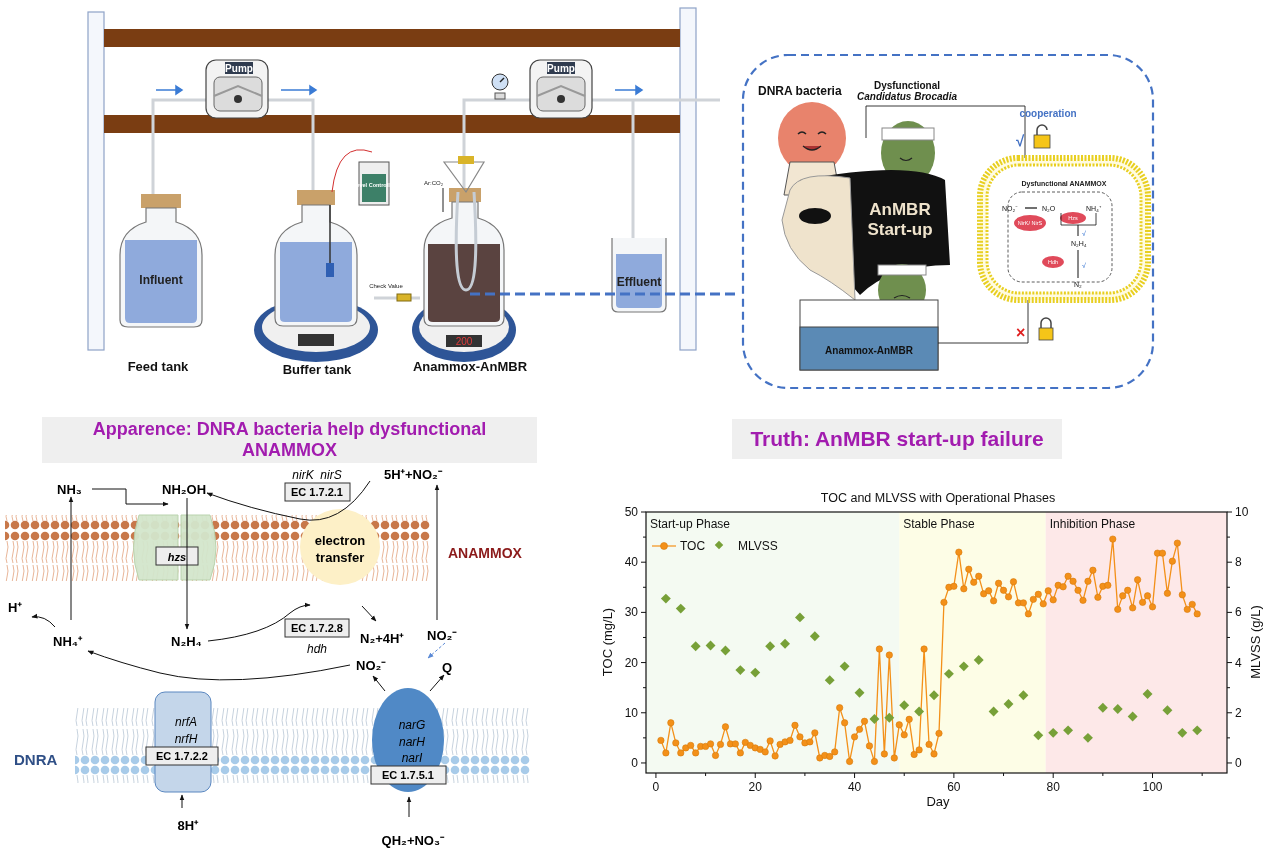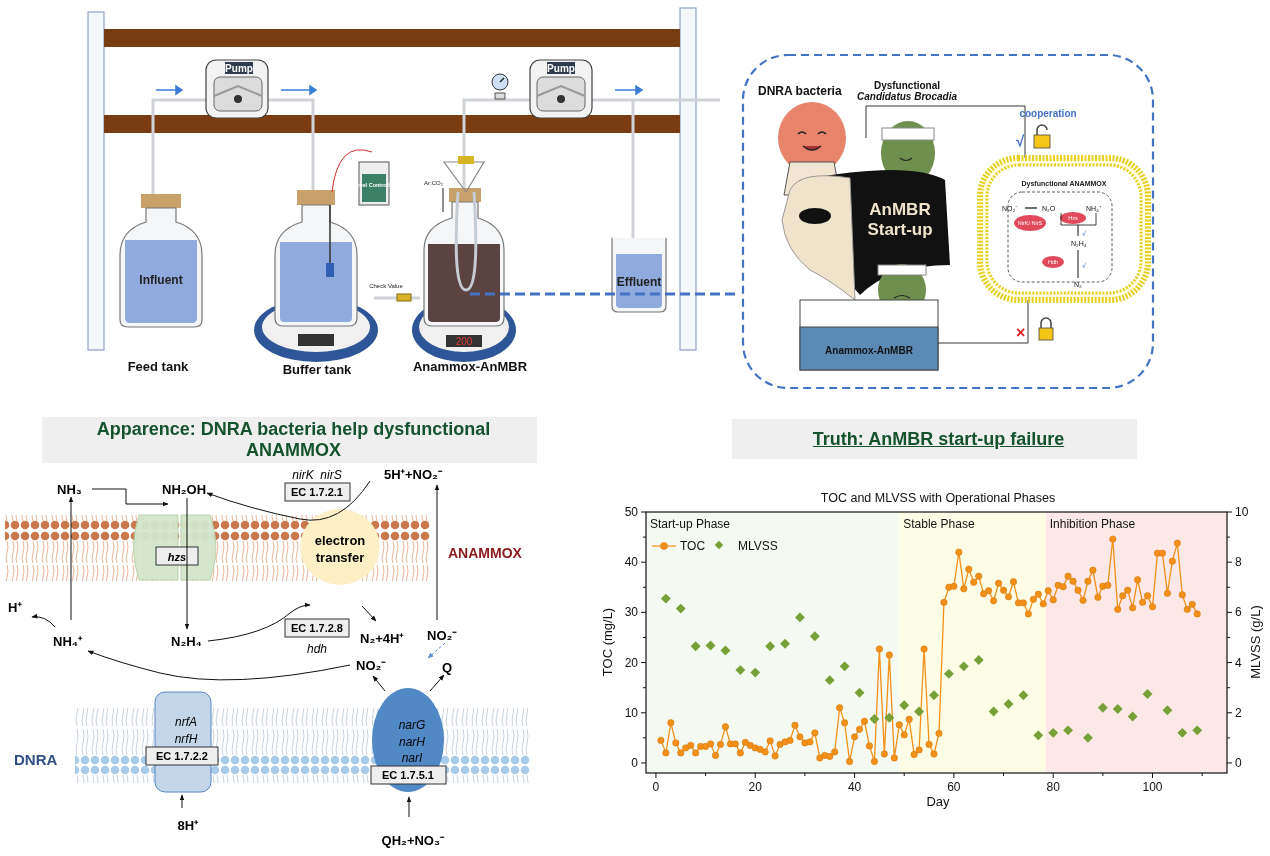--- a/index.html
+++ b/index.html
@@ -1,21 +1,21 @@
 <!DOCTYPE html>
 <html><head>
 <meta charset="utf-8">
 <style>
   html,body{margin:0;padding:0;background:#ffffff;}
   body{width:1270px;height:856px;position:relative;overflow:hidden;font-family:"Liberation Sans",sans-serif;color:#111;}
   .abs{position:absolute;}
   svg text{font-family:"Liberation Sans",sans-serif;}
-  .banner{position:absolute;background:#efefef;font-weight:bold;text-align:center;color:#14532d;padding-left:8px;}
+  .banner{position:absolute;background:#efefef;font-weight:bold;text-align:center;color:#a21caf;}
   #apparence-banner{left:42px;top:417px;width:495px;height:46px;font-size:18px;line-height:21px;padding-top:2px;box-sizing:border-box;}
-  #truth-banner{left:732px;top:419px;width:397px;height:40px;font-size:18px;line-height:40px;text-decoration:underline;}
+  #truth-banner{left:732px;top:419px;width:330px;height:40px;font-size:21px;line-height:40px;}
 </style>
 </head>
 <body>
 
 <svg class="abs" style="left:0;top:0" width="740" height="400" viewBox="0 0 740 400">
 
   <rect x="88" y="12" width="16" height="338" fill="#f4f7fc" stroke="#8ea2c7" stroke-width="1.2"></rect>
   <rect x="680" y="8" width="16" height="342" fill="#f4f7fc" stroke="#8ea2c7" stroke-width="1.2"></rect>
 
   <rect x="104" y="29" width="576" height="18" fill="#7a3d12"></rect>

